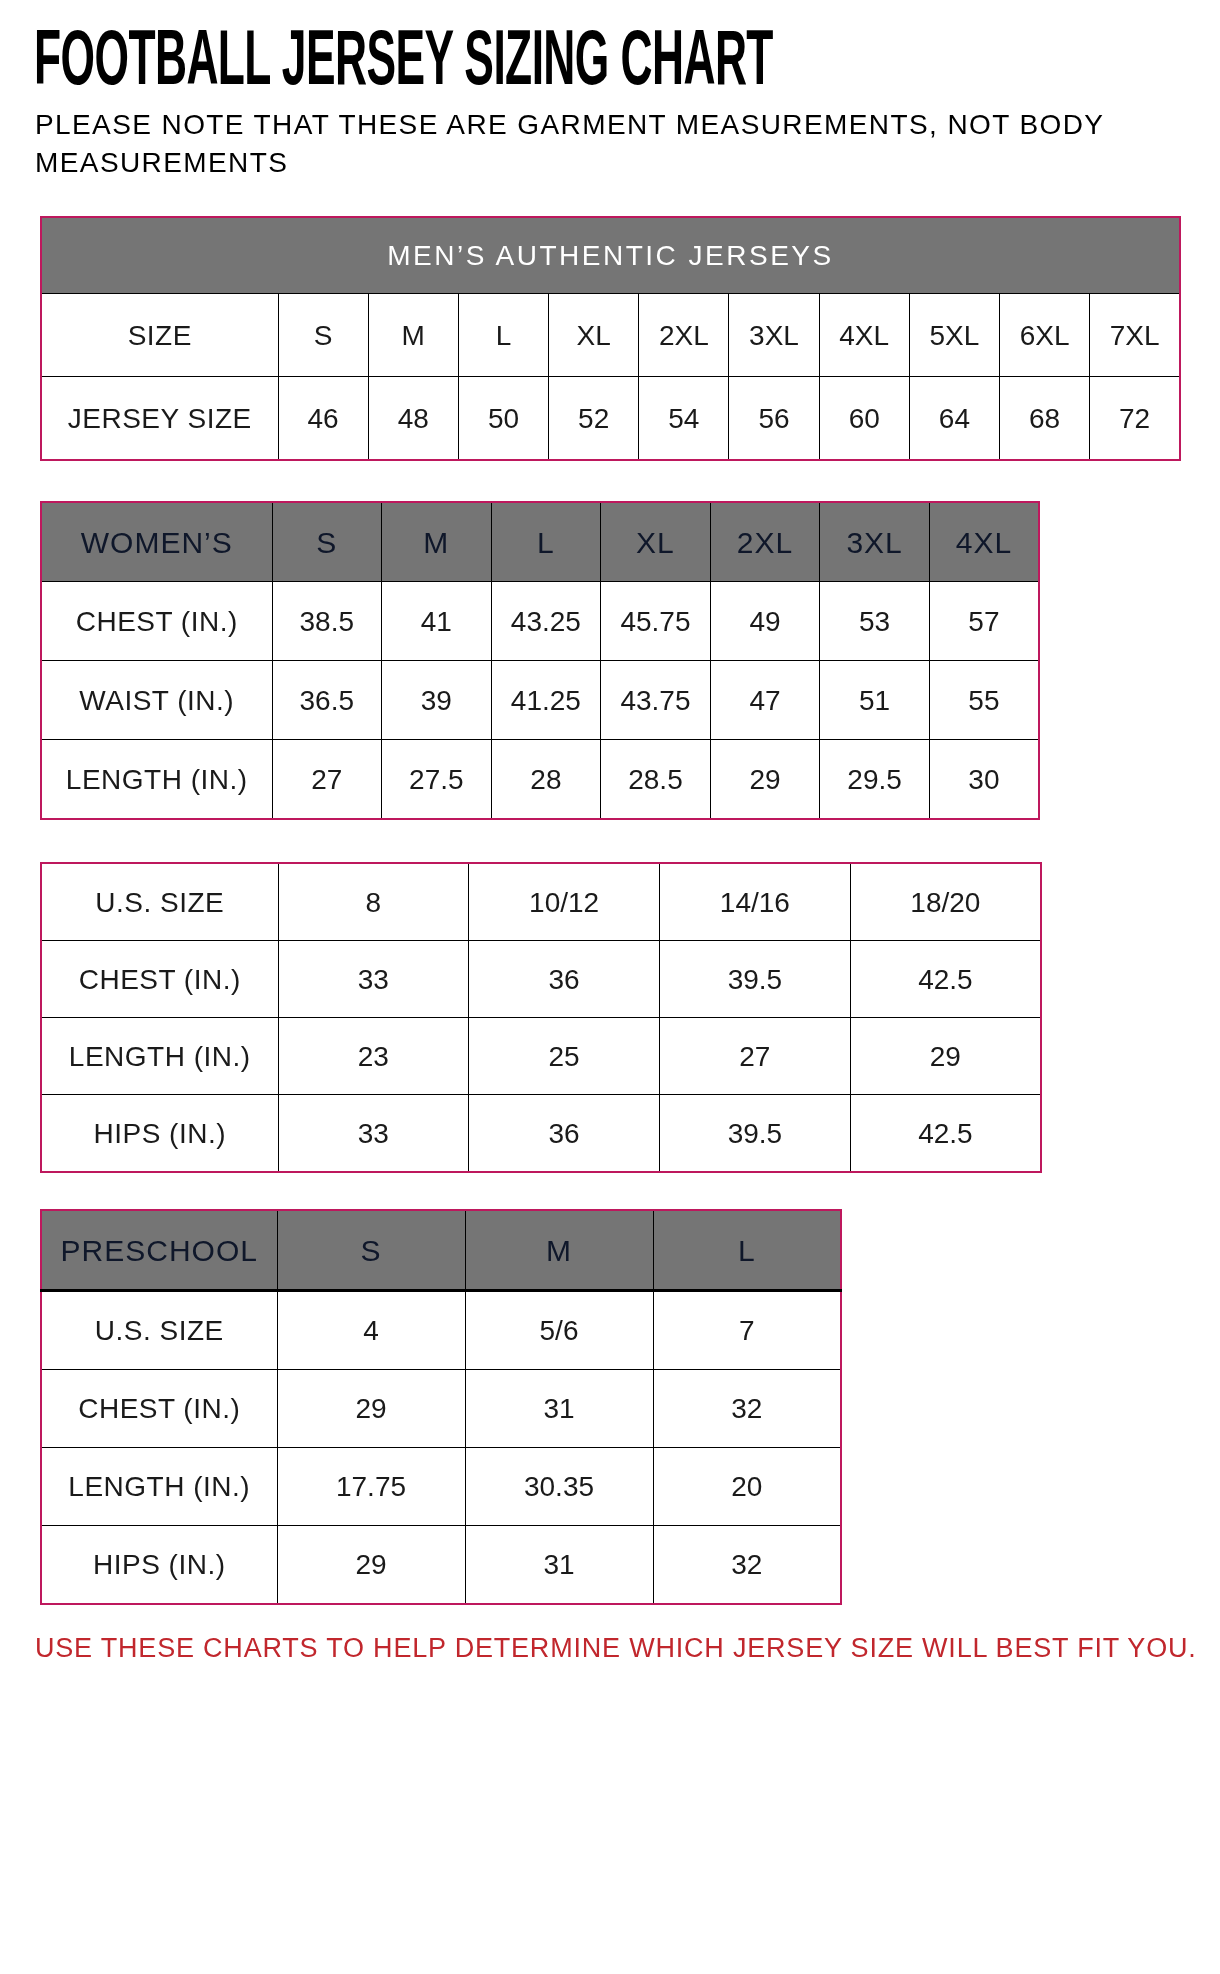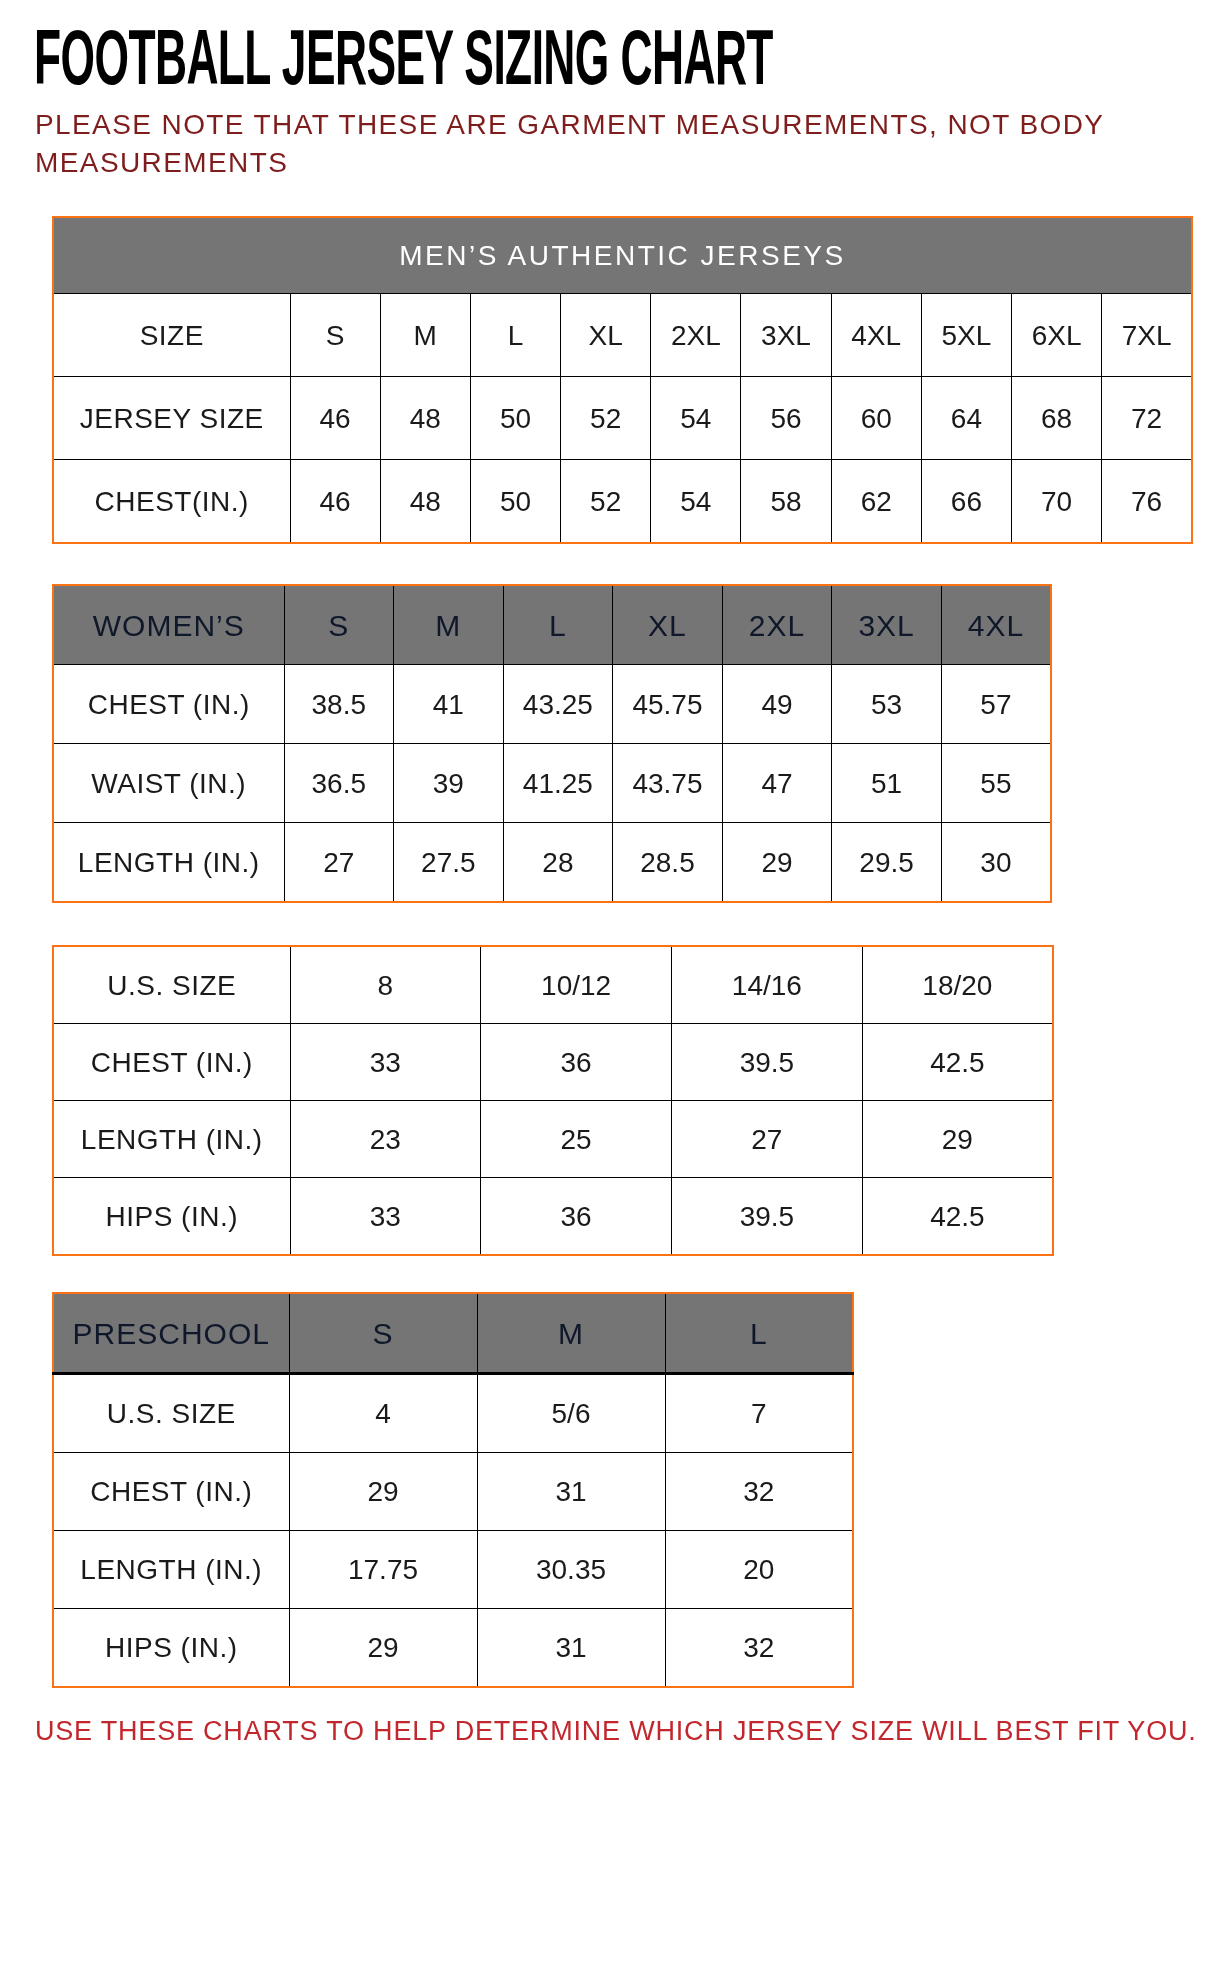--- a/index.html
+++ b/index.html
@@ -20,35 +20,35 @@
     line-height:64px;
     letter-spacing:-1px;
     white-space:nowrap;
     color:#000;
     transform:scaleX(0.60) scaleY(1.05);
     transform-origin:left top;
   }
 
   
   .note{
-    color:#7f1d1d;
+    color:#000000;
     font-size:28px;
     line-height:38px;
     letter-spacing:1.4px;
     max-width:1150px;
     margin:16px 0 0 1px;
     font-weight:400;
   }
 
   
   table.size-table{
     border-collapse:collapse;
     table-layout:fixed;
-    margin-left:18px;
-    border:2px solid #f97316;
+    margin-left:6px;
+    border:2px solid #be185d;
   }
   table.size-table td, table.size-table th{
     border:1px solid #000;
     text-align:center;
     vertical-align:middle;
     font-size:28px;
     font-weight:400;
     padding:0;
     line-height:33px;
     overflow:hidden;
@@ -151,33 +151,20 @@
           <td>48</td>
           <td>50</td>
           <td>52</td>
           <td>54</td>
           <td>56</td>
           <td>60</td>
           <td>64</td>
           <td>68</td>
           <td>72</td>
         </tr>
-        <tr>
-          <td class="rowlabel">CHEST(IN.)</td>
-          <td>46</td>
-          <td>48</td>
-          <td>50</td>
-          <td>52</td>
-          <td>54</td>
-          <td>58</td>
-          <td>62</td>
-          <td>66</td>
-          <td>70</td>
-          <td>76</td>
-        </tr>
       </tbody>
     </table>
 
   <table class="size-table t-womens">
       <colgroup>
         <col class="c0">
         <col>
         <col>
         <col>
         <col>

